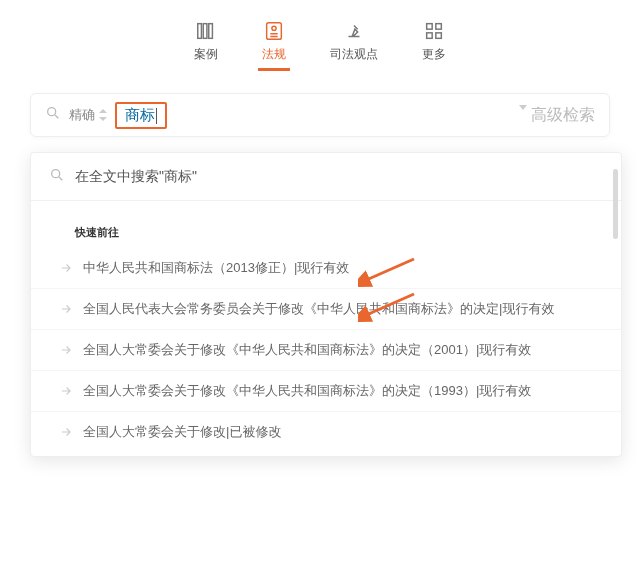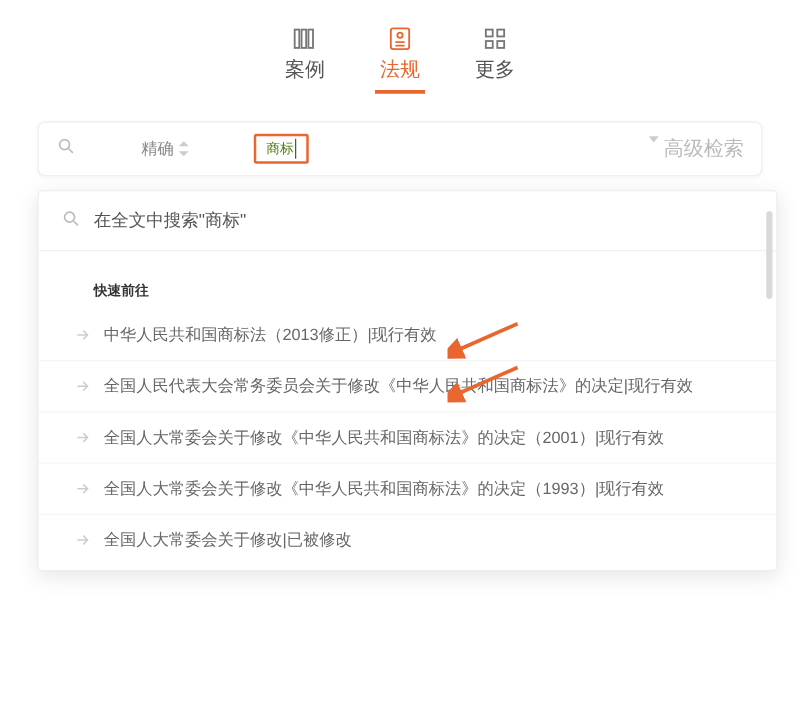--- a/index.html
+++ b/index.html
@@ -35,40 +35,39 @@
     position: relative;
   }
   .tab.active { color: #e9662f; }
   .tab-icon {
     width: 22px;
     height: 22px;
     display: flex;
     align-items: center;
     justify-content: center;
   }
-  .tab-label { font-size: 16px; }
+  .tab-label { font-size: 12px; }
   .tab.active::after {
     content: "";
     position: absolute;
     bottom: -8px;
     left: -4px;
     right: -4px;
     height: 3px;
     background: #e9662f;
   }
   .search-row {
     margin: 22px 30px 0 30px;
     display: flex;
     align-items: center;
     border: 1px solid #eee;
     border-radius: 6px;
     padding: 8px 14px;
     height: 44px;
     box-shadow: 0 1px 4px rgba(0,0,0,0.04);
-    gap: 44px;
   }
   .search-icon { color: #bbb; margin-right: 8px; }
   .mode-chip {
     color: #888;
     font-size: 13px;
     display: flex;
     align-items: center;
     gap: 4px;
     margin-right: 8px;
   }
@@ -84,22 +83,22 @@
     left: 0;
     border-left: 4px solid transparent;
     border-right: 4px solid transparent;
   }
   .up-down::before { top: 0; border-bottom: 4px solid #ccc; }
   .up-down::after { bottom: 0; border-top: 4px solid #ccc; }
   .query-box {
     border: 2px solid #e9662f;
     padding: 2px 8px;
     border-radius: 2px;
-    color: #4d7c0f;
-    font-size: 11px;
+    color: #0369a1;
+    font-size: 15px;
     min-width: 30px;
     display: inline-block;
   }
   .cursor-bar {
     display:inline-block;
     width:1px;
     height:16px;
     background:#555;
     vertical-align:middle;
     margin-left:1px;
@@ -196,20 +195,28 @@
     </div>
     <div class="tab active">
       <span class="tab-icon">
         <svg width="22" height="22" viewBox="0 0 24 24" fill="none" stroke="#e9662f" stroke-width="1.6">
           <rect x="4" y="3" width="16" height="18" rx="2"></rect>
           <circle cx="12" cy="9" r="2.3"></circle>
           <path d="M8 15h8M8 18h8"></path>
         </svg>
       </span>
       <span class="tab-label">法规</span>
+    </div>
+    <div class="tab">
+      <span class="tab-icon">
+        <svg width="22" height="22" viewBox="0 0 24 24" fill="none" stroke="#777" stroke-width="1.6">
+          <path d="M6 18h12M10 18l3-8 3 3-5 5zM12 6l4 4"></path>
+        </svg>
+      </span>
+      <span class="tab-label">司法观点</span>
     </div>
     <div class="tab">
       <span class="tab-icon">
         <svg width="22" height="22" viewBox="0 0 24 24" fill="none" stroke="#777" stroke-width="1.6">
           <rect x="4" y="4" width="6" height="6"></rect>
             <rect x="14" y="4" width="6" height="6"></rect>
           <rect x="4" y="14" width="6" height="6"></rect>
             <rect x="14" y="14" width="6" height="6"></rect>
         </svg>
       </span>

